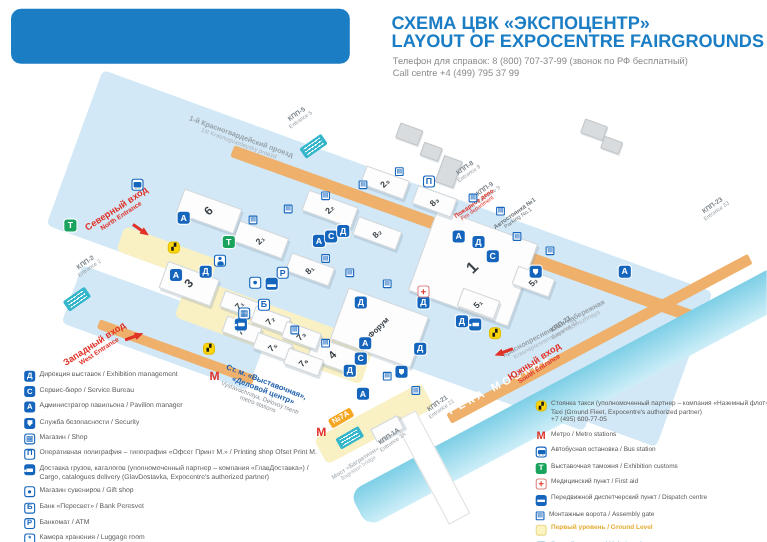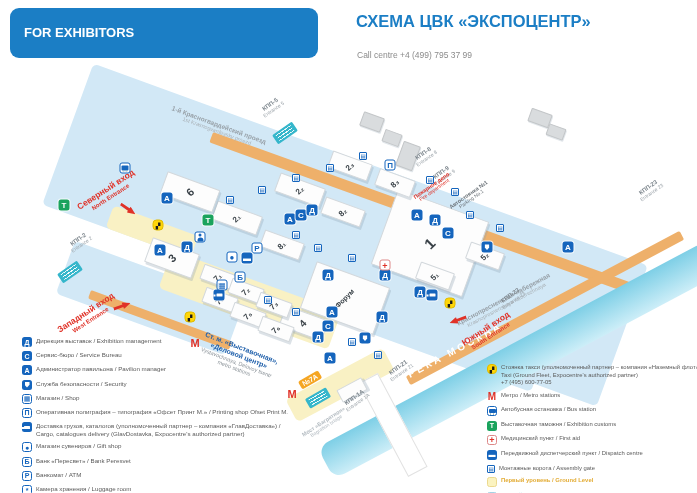--- a/index.html
+++ b/index.html
@@ -74,26 +74,27 @@
   .lrow{display:flex;gap:4px;align-items:flex-start}
   .lic{position:static;transform:none;flex:0 0 auto;width:10px;height:10px;font-size:7px}
   .lic.metrob{font-size:10px}
   .ltext{font-size:6.2px;color:#5a5a5a;line-height:1.3;white-space:nowrap}
   #legend-right .ltext{font-size:5.9px}
 </style>
 </head>
 <body>
 
 <div class="hdr-badge">
-  <div>FOR EXHIBITORS</div>
 </div>
 <div class="hdr-title">
   <div>СХЕМА  ЦВК «ЭКСПОЦЕНТР»</div>
+  <div>LAYOUT OF EXPOCENTRE FAIRGROUNDS</div>
 </div>
 <div class="hdr-phone">
+  <div>Телефон для справок: 8 (800) 707-37-99 (звонок по РФ бесплатный)</div>
   <div>Call centre +4 (499) 795 37 99</div>
 </div>
 
 <div id="map">
 
   <div class="gshape" style="left:345px;top:235px;width:590px;height:150px;transform:translate(-50%,-50%) rotate(20deg)"></div>
   <div class="gshape" style="left:430px;top:318px;width:240px;height:70px;transform:translate(-50%,-50%) rotate(20deg)"></div>
   <div class="gshape" style="left:150px;top:298px;width:180px;height:56px;transform:translate(-50%,-50%) rotate(20deg)"></div>
   <div class="gshape yellow" style="left:250px;top:300px;width:180px;height:40px;transform:translate(-50%,-50%) rotate(20deg)"></div>
   <div class="gshape yellow" style="left:152px;top:232px;width:90px;height:24px;transform:translate(-50%,-50%) rotate(20deg)"></div>

